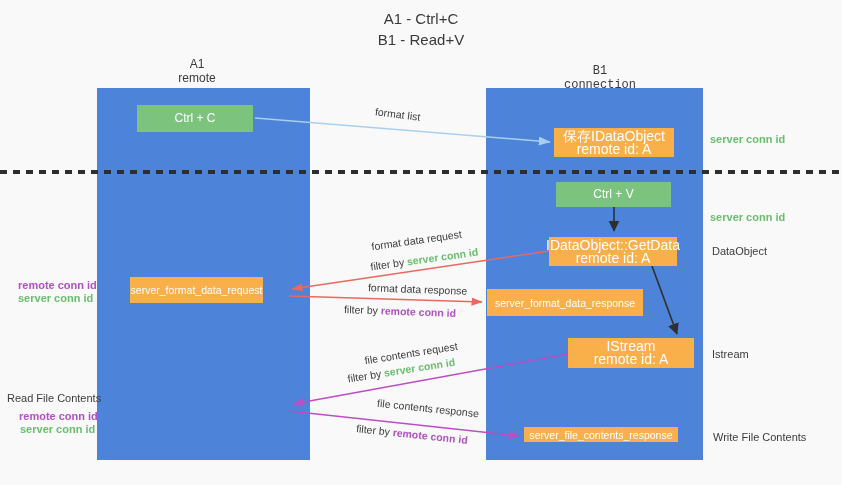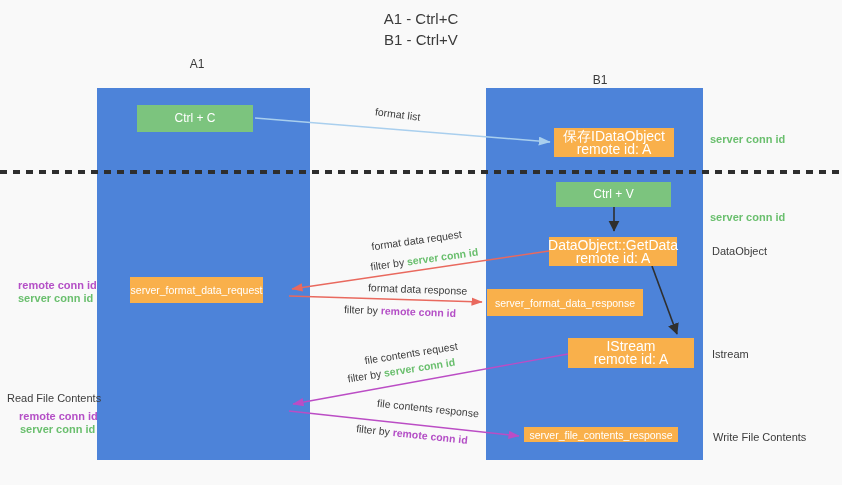--- a/index.html
+++ b/index.html
@@ -41,27 +41,28 @@
 
   svg.arrows{position:absolute;left:0;top:0;width:842px;height:485px;pointer-events:none;}
 </style>
 </head>
 <body>
 
 <div id="canvas">
 
   <div class="title">
     <div>A1 - Ctrl+C</div>
-    <div>B1 - Ctrl+V</div>
+    <div>B1 - Read+V</div>
   </div>
 
   <div class="col-header" style="left:137px;top:57px;">
     <div>A1</div>
+    <div>remote</div>
   </div>
-  <div class="col-header" style="left:540px;top:73px;">
+  <div class="col-header" style="left:540px;top:64px;font-family:Liberation Mono, monospace;">
     <div>B1</div>
     <div>connection</div>
   </div>
 
   <div class="column" id="col-a"></div>
   <div class="column" id="col-b"></div>
 
   <div class="dotted-line"></div>
 
   <svg class="arrows">
@@ -95,21 +96,21 @@
   <div class="box orange fs10" style="left:554px;top:128px;width:120px;height:29px;">
     <span class="l">保存IDataObject</span>
     <span class="l">remote id: A</span>
   </div>
 
   <div class="box green fs11" style="left:556px;top:182px;width:115px;height:25px;">
     <span class="l">Ctrl + V</span>
   </div>
 
   <div class="box orange fs10" style="left:549px;top:237px;width:128px;height:29px;">
-    <span class="l">DataObject::GetData</span>
+    <span class="l">IDataObject::GetData</span>
     <span class="l">remote id: A</span>
   </div>
 
   <div class="box orange fs105" style="left:130px;top:277px;width:133px;height:26px;">
     <span class="l">server_format_data_request</span>
   </div>
 
   <div class="box orange fs105" style="left:487px;top:289px;width:156px;height:27px;">
     <span class="l">server_format_data_response</span>
   </div>

